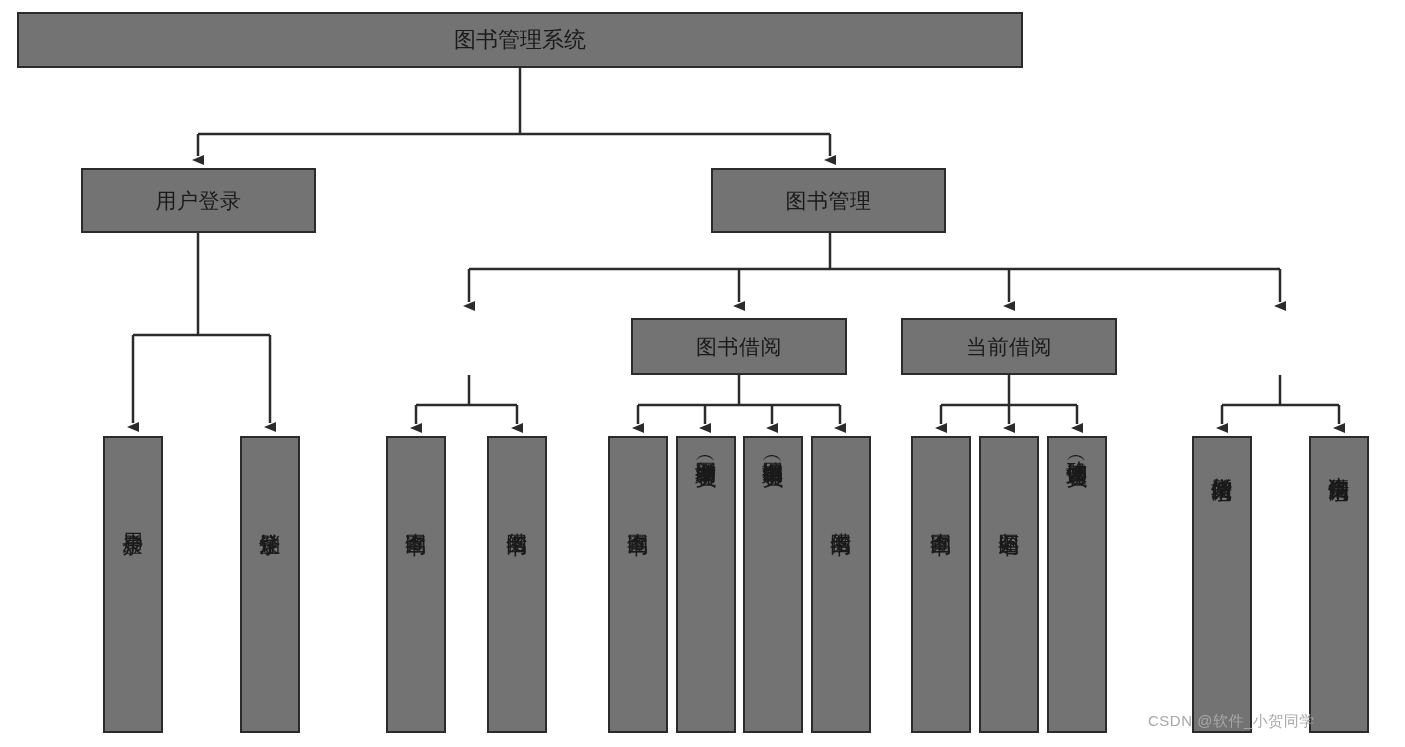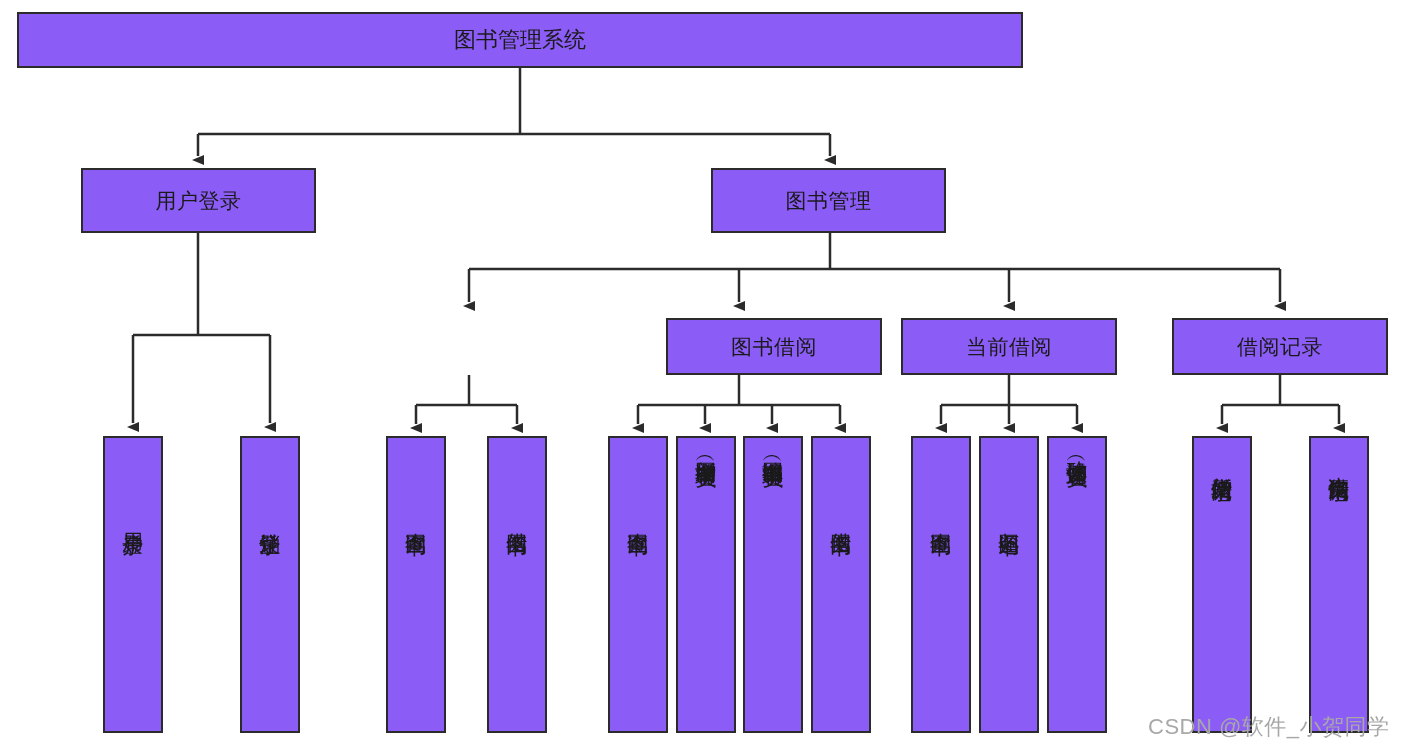--- a/index.html
+++ b/index.html
@@ -13,21 +13,21 @@
   #canvas {
     position: relative;
     width: 1405px;
     height: 747px;
     background: #ffffff;
     overflow: hidden;
   }
   .node {
     position: absolute;
     box-sizing: border-box;
-    background: #8b5cf6;
+    background: #737373;
     border: 2px solid #2b2b2b;
     display: flex;
     align-items: center;
     justify-content: center;
     color: #1a1a1a;
   }
   .node.h-node {
     font-size: 21px;
     letter-spacing: 0.5px;
     line-height: 1.2;
@@ -58,21 +58,21 @@
     left: 0;
     top: 0;
     width: 1405px;
     height: 747px;
     pointer-events: none;
   }
   .watermark {
     position: absolute;
     left: 1148px;
     top: 712px;
-    font-size: 22px;
+    font-size: 15px;
     color: #a8a8a8;
     white-space: nowrap;
     letter-spacing: 0.5px;
   }
 </style>
 </head>
 <body>
 
 <div id="canvas">
 
@@ -130,28 +130,25 @@
     <span>图书管理系统</span>
   </div>
 
   <div class="node h-node" style="left:81px; top:168px; width:235px; height:65px;">
     <span>用户登录</span>
   </div>
   <div class="node h-node" style="left:711px; top:168px; width:235px; height:65px;align-items:center;">
     <span>图书管理</span>
   </div>
 
-  <div class="node h-node" style="left:631px; top:318px; width:216px; height:57px;margin-left:35px;">
+  <div class="node h-node" style="left:631px; top:318px; width:216px; height:57px;">
     <span>图书借阅</span>
   </div>
   <div class="node h-node" style="left:901px; top:318px; width:216px; height:57px;">
     <span>当前借阅</span>
-  </div>
-  <div class="node h-node" style="left:1172px; top:318px; width:216px; height:57px;">
-    <span>借阅记录</span>
   </div>
 
   <div class="node leaf-node pad-top-mid" style="left:103px; top:436px; width:60px; height:297px;">
     <span class="vtext">用户登录</span>
   </div>
   <div class="node leaf-node pad-top-mid" style="left:240px; top:436px; width:60px; height:297px;">
     <span class="vtext">注销登录</span>
   </div>
 
   <div class="node leaf-node pad-top-mid" style="left:386px; top:436px; width:60px; height:297px;">

